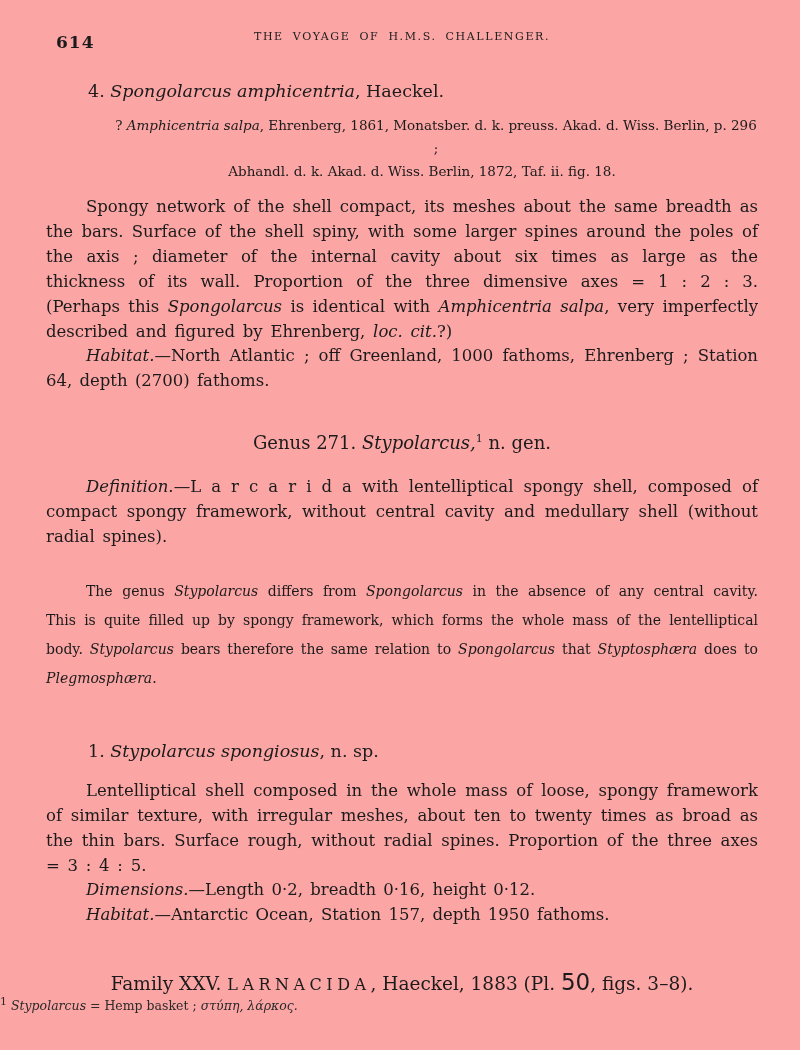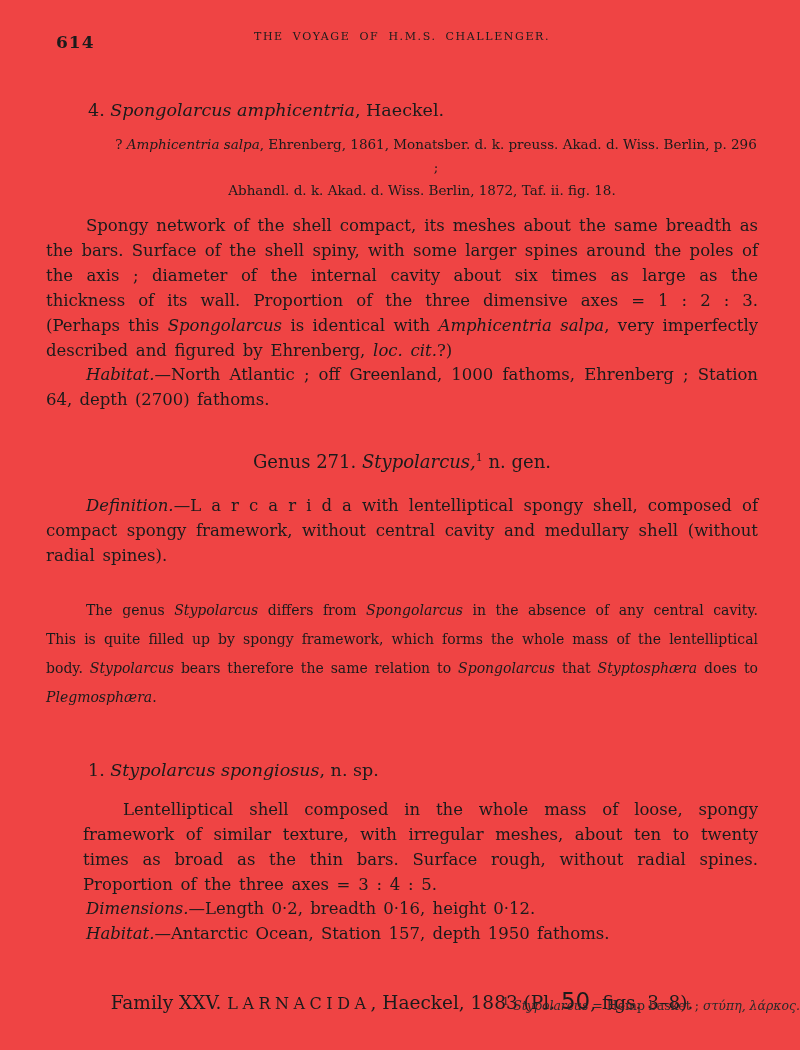--- a/index.html
+++ b/index.html
@@ -1,40 +1,40 @@
 <!DOCTYPE html>
 <html><head>
 <meta charset="utf-8">
 <style>
   * { margin:0; padding:0; box-sizing:border-box; }
   html,body { background:#e8e8e6; }
   .page {
     width:800px; height:1050px;
-    background:#ef4444;
+    background:#fca5a5;
     position:relative;
     margin:0 auto;
     font-family:"DejaVu Serif","Liberation Serif",serif;
     color:#1b1b1b;
     overflow:hidden;
   }
   .content { padding:30px 42px 0 46px; }
 
   .header { position:relative; height:24px; }
   .pagenum {
     position:absolute; left:10px; top:2px;
     font-weight:bold; font-size:17px; letter-spacing:1px;
   }
   .runtitle {
     text-align:center; font-weight:normal;
     font-size:11px; letter-spacing:1.6px;
     word-spacing:4px;
   }
 
   .sp-heading {
-    margin-top:46px; margin-left:42px;
+    margin-top:27px; margin-left:42px;
     font-size:17.5px;
   }
   .sp-heading-2 { margin-top:48px; margin-left:42px; font-size:17.5px; }
 
   .synonymy { margin-top:13px; font-size:13.5px; line-height:23px; }
   .syn-line { margin-left:68px;text-align:center; }
   .syn-line.cont { margin-left:40px; }
 
   .body-par {
     margin-top:11px;
@@ -58,21 +58,21 @@
     margin-top:42px;
   }
 
   .it { font-style:italic; }
   .spaced-caps { letter-spacing:4.5px; font-size:16px; }
   .plate-num { font-size:23px; font-family:"DejaVu Sans","Liberation Sans",sans-serif; font-weight:500; }
   sup { font-size:11px; line-height:0; }
 
   .footnote {
     position:absolute; left:0; top:998px; width:100%;
-    text-align:right; font-size:12.5px;
+    text-align:left; font-size:12.5px;
     color:#2a2a2a;
   }
   .footnote .it { font-size:12.5px; }
 </style>
 </head>
 <body>
 
 <div class="page">
   <div class="content">
 
@@ -111,21 +111,21 @@
     </div>
 
     <div class="body-par loose">
       <span>The genus </span><span class="it">Stypolarcus</span><span> differs from </span><span class="it">Spongolarcus</span><span> in the absence of any central cavity.  This is quite filled up by spongy framework, which forms the whole mass of the lentelliptical body.  </span><span class="it">Stypolarcus</span><span> bears therefore the same relation to </span><span class="it">Spongolarcus</span><span> that </span><span class="it">Styptosphæra</span><span> does to </span><span class="it">Plegmosphæra</span><span>.</span>
     </div>
 
     <div class="sp-heading-2">
       <span>1. </span><span class="it">Stypolarcus spongiosus</span><span>, n. sp.</span>
     </div>
 
-    <div class="body-par" style="margin-top:17px;margin-left:37px;">
+    <div class="body-par" style="margin-top:17px;">
       <span>Lentelliptical shell composed in the whole mass of loose, spongy framework of similar texture, with irregular meshes, about ten to twenty times as broad as the thin bars.  Surface rough, without radial spines.  Proportion of the three axes = 3 : 4 : 5.</span>
     </div>
 
     <div class="dim-line">
       <span class="it">Dimensions.</span><span>—Length 0·2, breadth 0·16, height 0·12.</span>
     </div>
     <div class="hab-line">
       <span class="it">Habitat.</span><span>—Antarctic Ocean, Station 157, depth 1950 fathoms.</span>
     </div>
 

